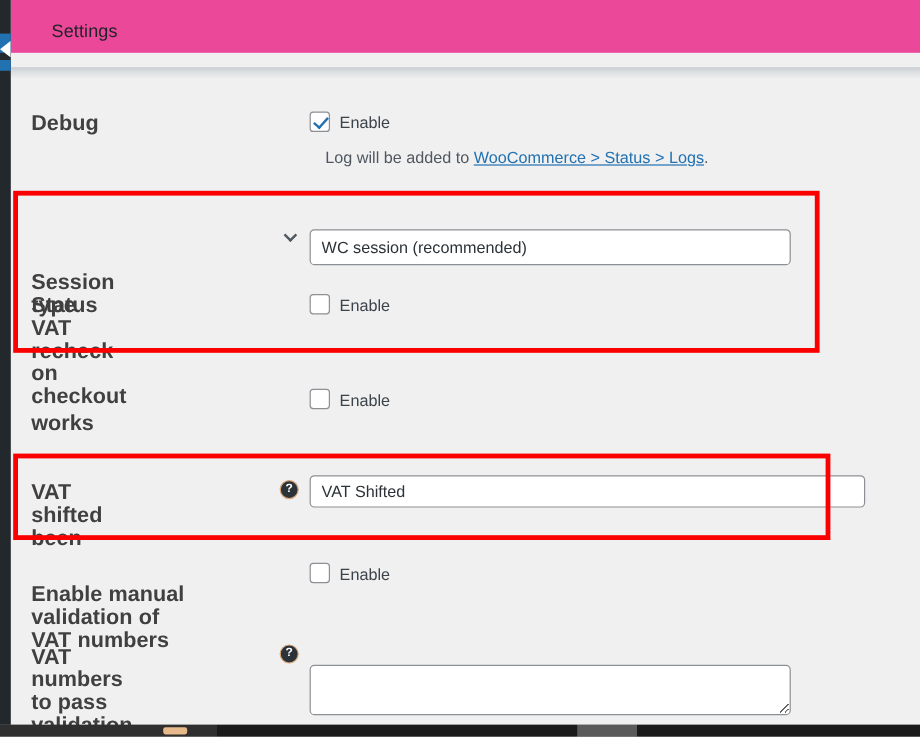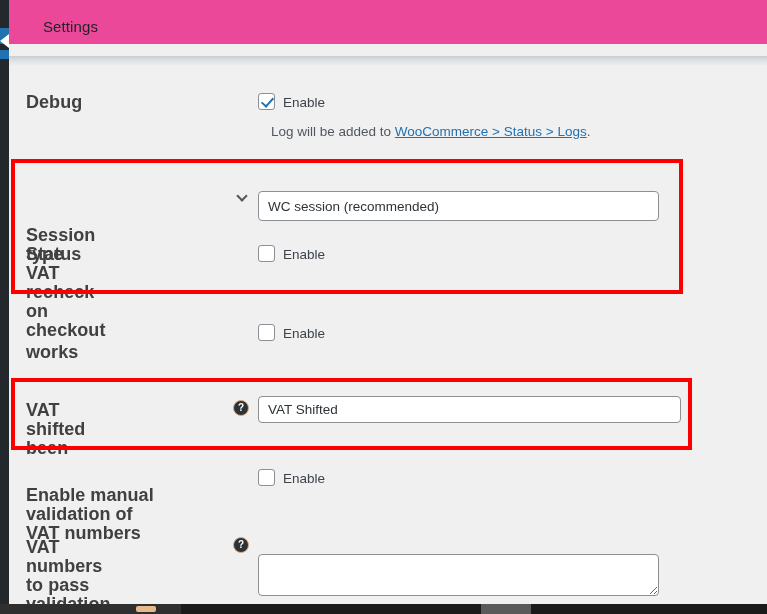--- a/index.html
+++ b/index.html
@@ -154,21 +154,21 @@
     right: 12px; top: 12px;
     width: 8px; height: 8px;
     border-right: 2px solid #50575e;
     border-bottom: 2px solid #50575e;
     transform: rotate(45deg);
     pointer-events: none;
   }
 
   input.wc-text {
     position: absolute;
-    width: 423px; height: 27px;
+    width: 463px; height: 27px;
     border: 1px solid #8c8f94;
     border-radius: 4px;
     background: #fff;
     font-size: 13.5px;
     color: #2c3338;
     padding: 12px 9px;
     font-family: "Liberation Sans", sans-serif;
     outline: none;
   }
 

